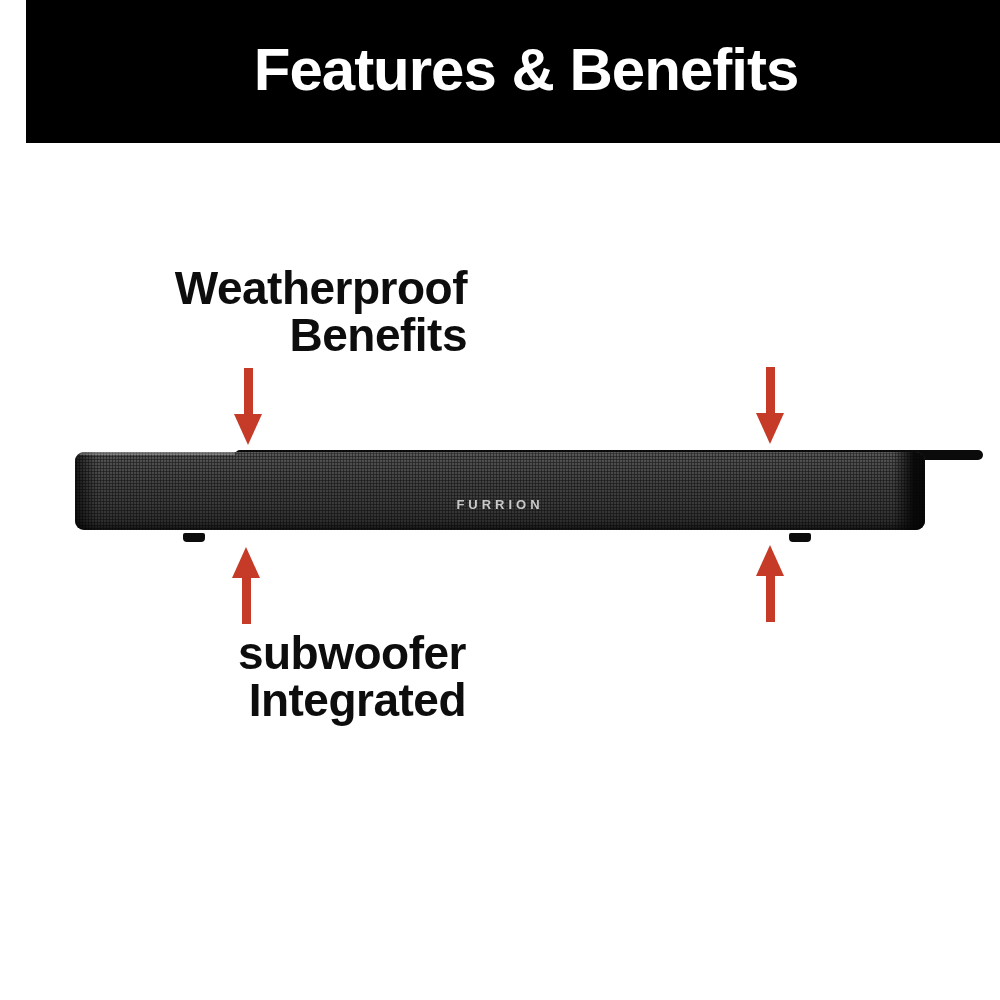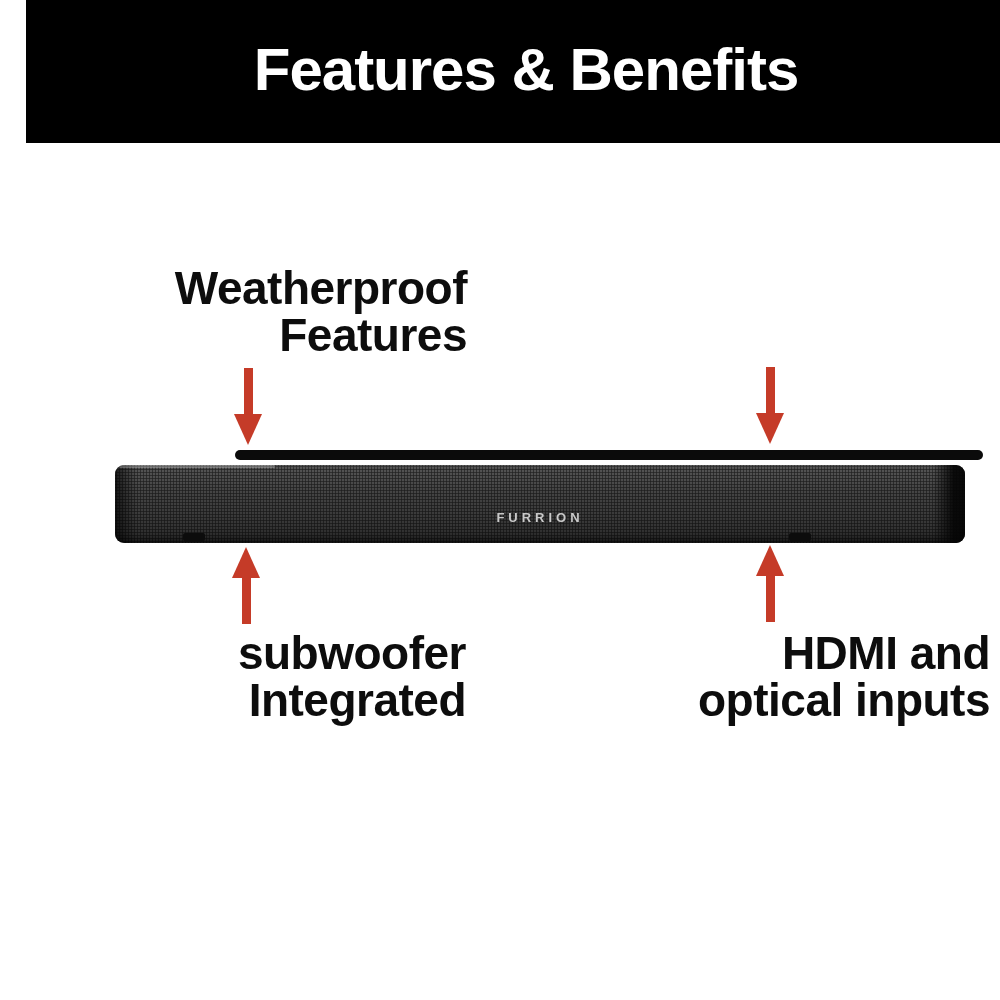--- a/index.html
+++ b/index.html
@@ -64,30 +64,29 @@
   .a3 { left:232px; top:547px; }
   .a4 { left:756px; top:545px; }
 
   
   .soundbar { position:absolute; left:75px; top:449px; width:850px; height:96px; }
   .sb-top {
     position:absolute; left:160px; top:1px; width:748px; height:10px;
     background:#0b0b0b; border-radius:5px;
   }
   .sb-body {
-    position:absolute; left:0; top:16px; width:850px; height:78px;
+    position:absolute; left:0; top:3px; width:850px; height:78px;
     border-radius:9px;
     background-color:#3e3e3e;
     background-image:
       radial-gradient(circle at 1.5px 1.5px, rgba(0,0,0,0.55) 0.9px, rgba(0,0,0,0) 1.3px),
       linear-gradient(180deg,#565656 0%, #464646 30%, #383838 70%, #2b2b2b 100%);
     background-size:3px 3px, 100% 100%;
     box-shadow: inset 0 2px 3px rgba(255,255,255,0.08), inset 0 -4px 7px rgba(0,0,0,0.55);
     overflow:hidden;
-    margin-left:40px;
   }
   .sb-shade-left {
     position:absolute; left:0; top:0; bottom:0; width:22px;
     background:linear-gradient(90deg, rgba(0,0,0,0.62), rgba(0,0,0,0));
   }
   .sb-shade-right {
     position:absolute; right:0; top:0; bottom:0; width:32px;
     background:linear-gradient(270deg, rgba(5,5,5,0.92) 35%, rgba(0,0,0,0));
   }
   .sb-highlight {
@@ -109,33 +108,29 @@
 <body>
 
 <div class="canvas">
 
   <header class="band">
     <h1 class="title">Features &amp; Benefits</h1>
   </header>
 
   <div class="callout c1">
     <span class="line">Weatherproof</span>
-    <span class="line">Features</span>
+    <span class="line">Benefits</span>
   </div>
 
 
   <div class="callout c3">
     <span class="line">subwoofer</span>
     <span class="line">Integrated</span>
   </div>
 
-  <div class="callout c4">
-    <span class="line">HDMI and</span>
-    <span class="line">optical inputs</span>
-  </div>
 
   <div class="arrow a1">
     <i class="shaft"></i>
     <i class="head-down"></i>
   </div>
 
   <div class="arrow a2">
     <i class="shaft"></i>
     <i class="head-down"></i>
   </div>

